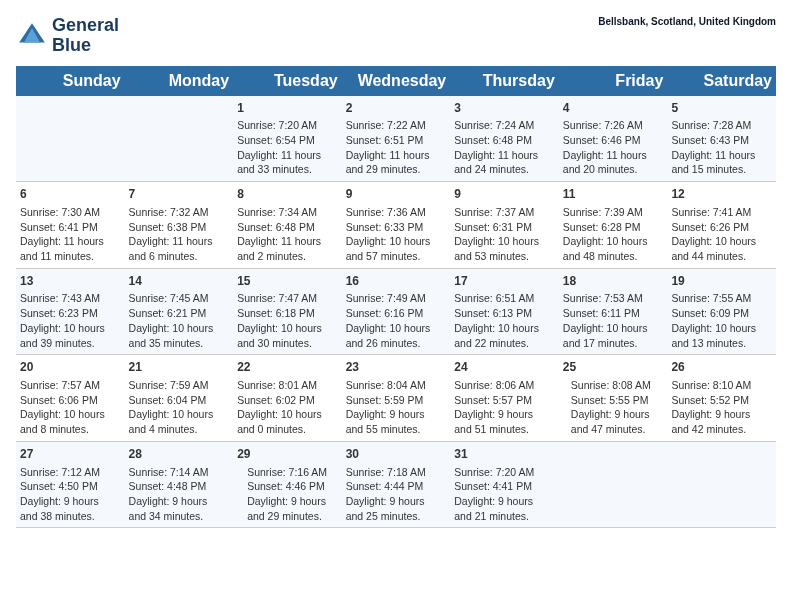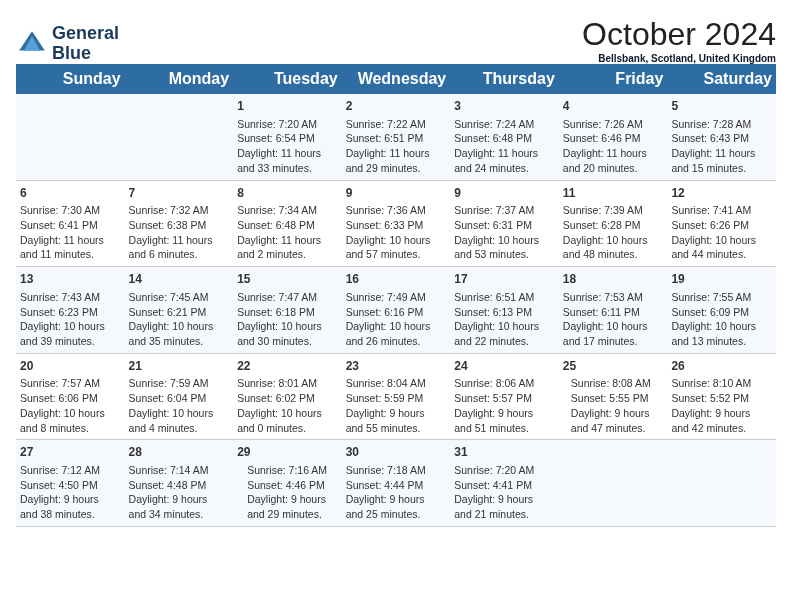--- a/index.html
+++ b/index.html
@@ -6,21 +6,22 @@
     body {
       font-family: Arial, sans-serif;
       background: #fff;
       width: 792px;
       min-height: 612px;
       padding: 16px;
     }
     .header {
       display: flex;
       justify-content: space-between;
-      align-items: flex-end;
+      align-items: flex-start;
+      margin-bottom: 10px;
     }
     .logo {
       display: flex;
       align-items: center;
       gap: 4px;
     }
     .logo-text {
       font-size: 18px;
       font-weight: bold;
       color: #1a3a5c;
@@ -91,21 +92,20 @@
     <svg class="logo-icon" viewBox="0 0 40 40" width="40" height="40">
       <polygon points="20,4 36,28 4,28" fill="#2e6da4"></polygon>
       <polygon points="20,10 30,28 10,28" fill="#5aa0d8"></polygon>
     </svg>
     <div class="logo-text">
       <div>General</div>
       <div>Blue</div>
     </div>
   </div>
   <div class="title-block">
-    <div class="month-title">October 2024</div>
     <div class="location-title">Bellsbank, Scotland, United Kingdom</div>
   </div>
 </div>
 
 <table>
   <thead>
     <tr>
     <th>Sunday</th>
         <th>Monday</th>
         <th>Tuesday</th>

